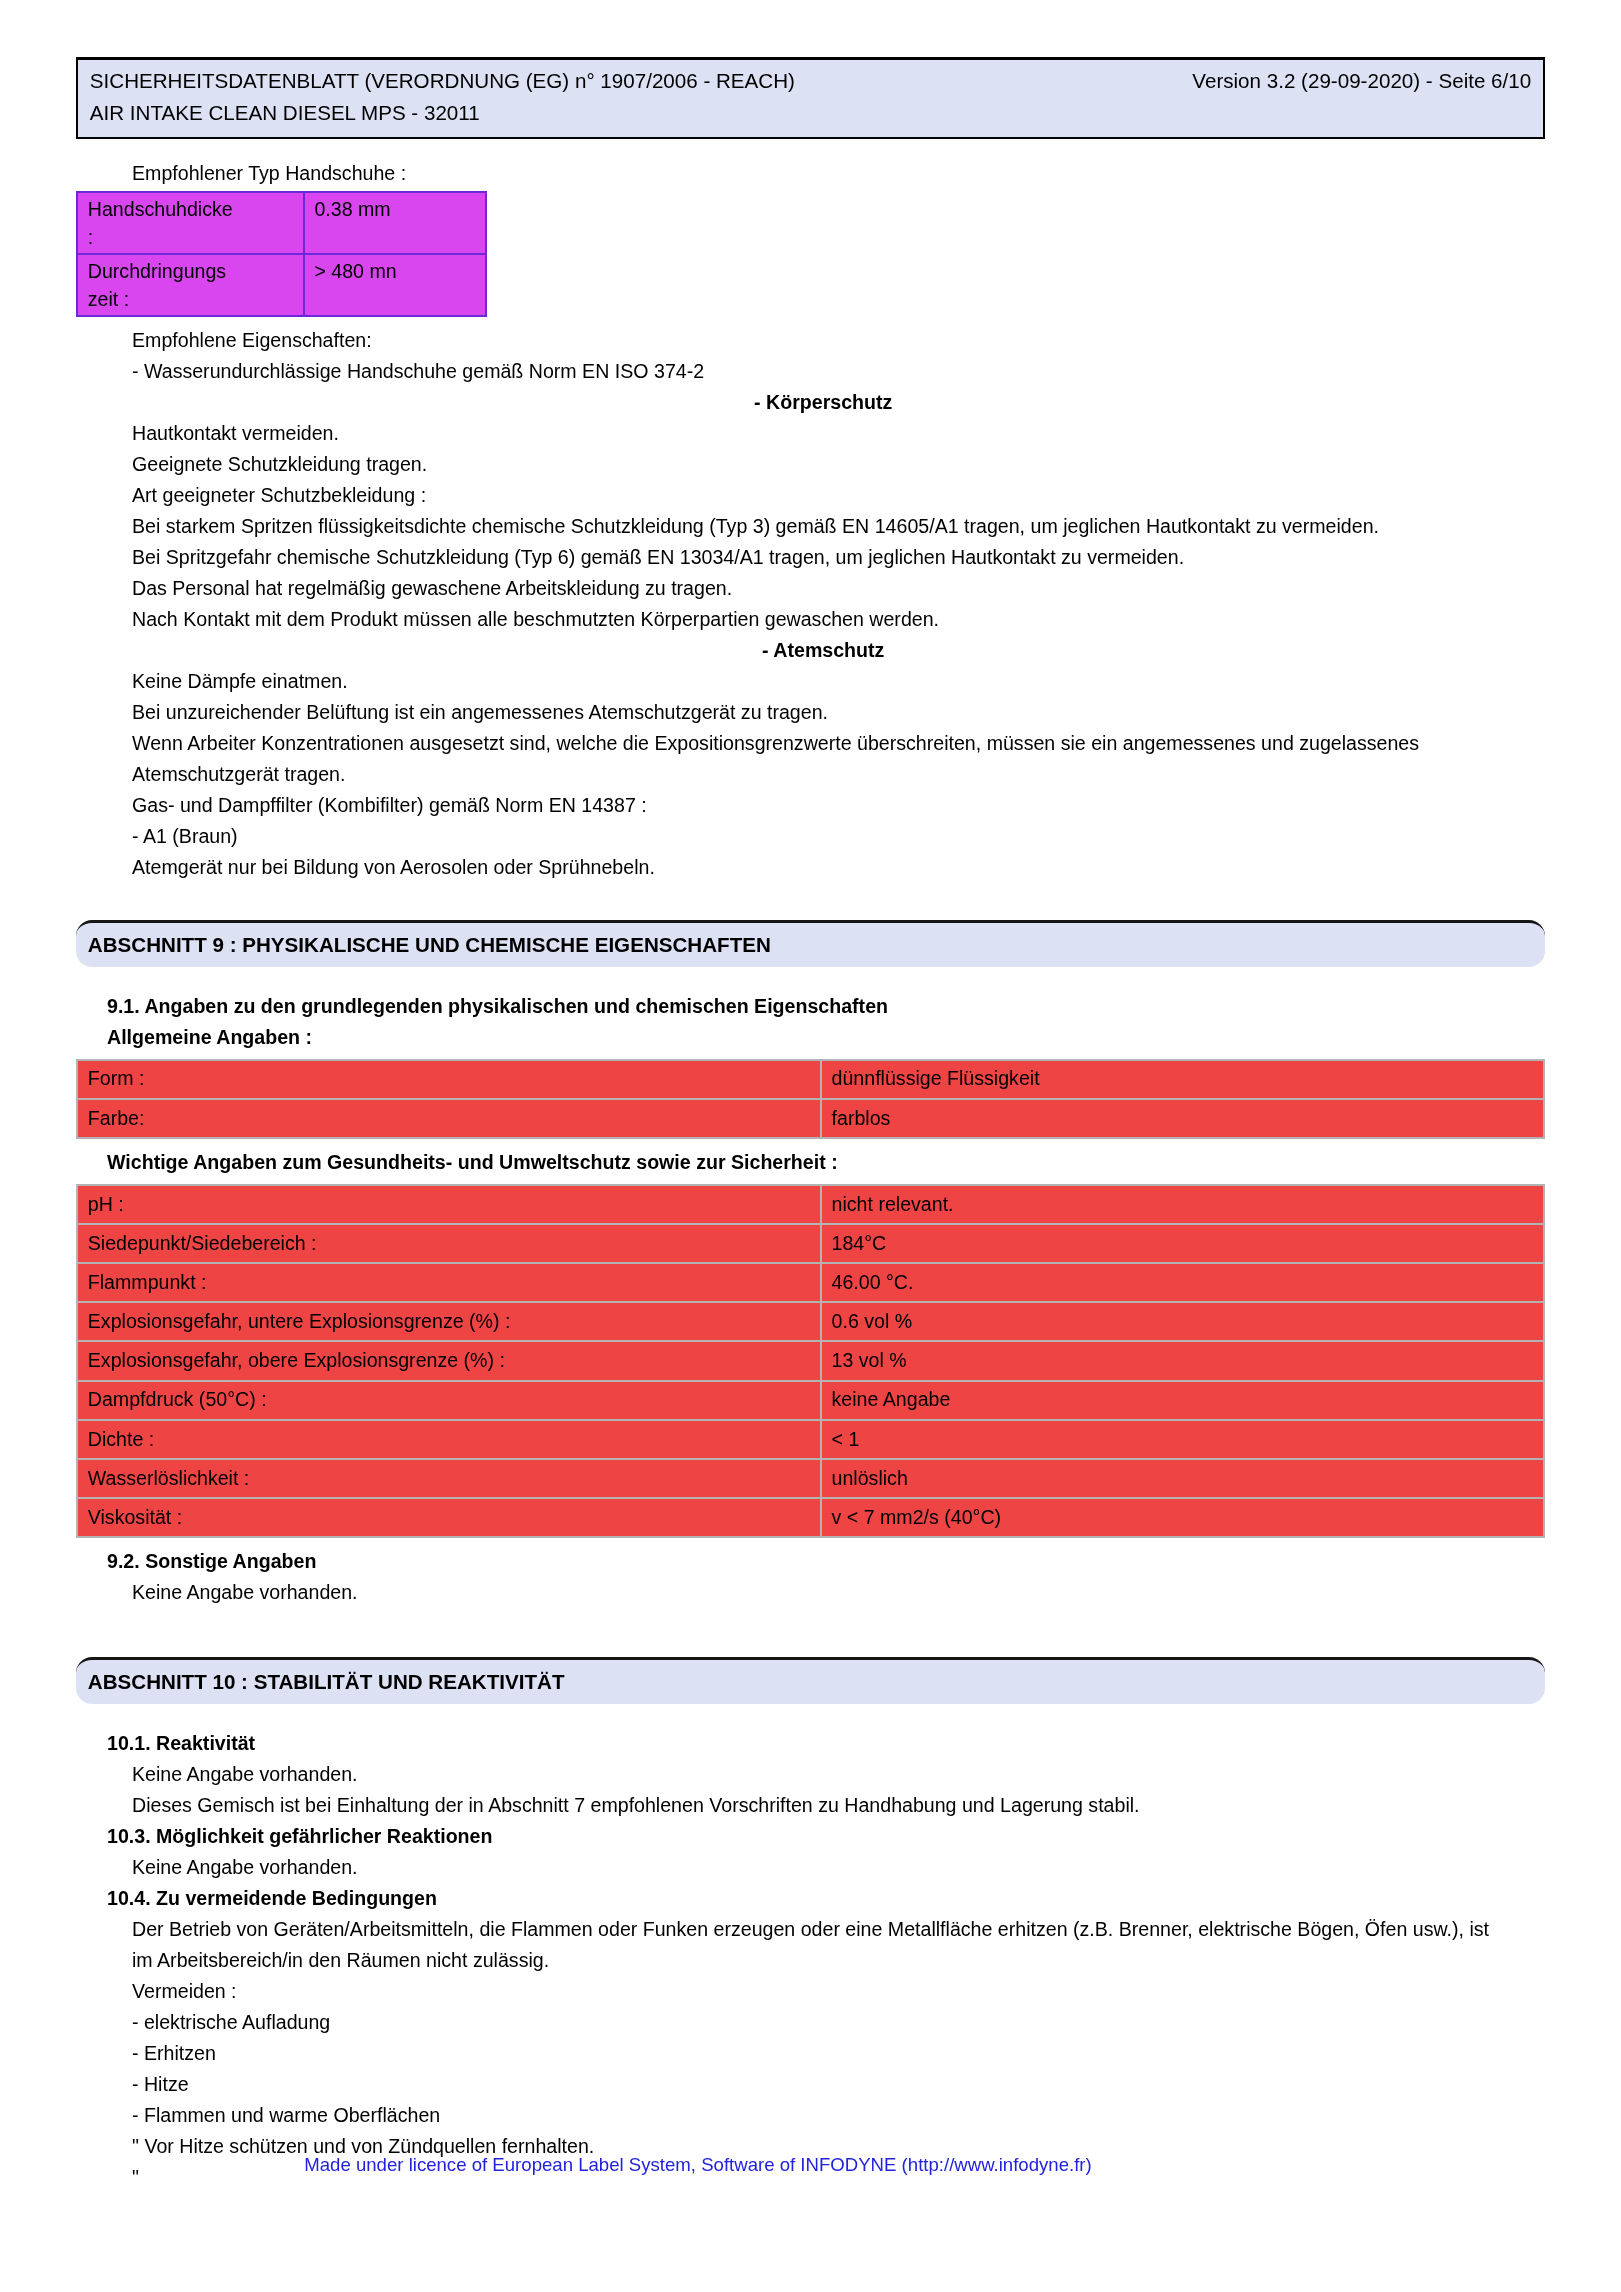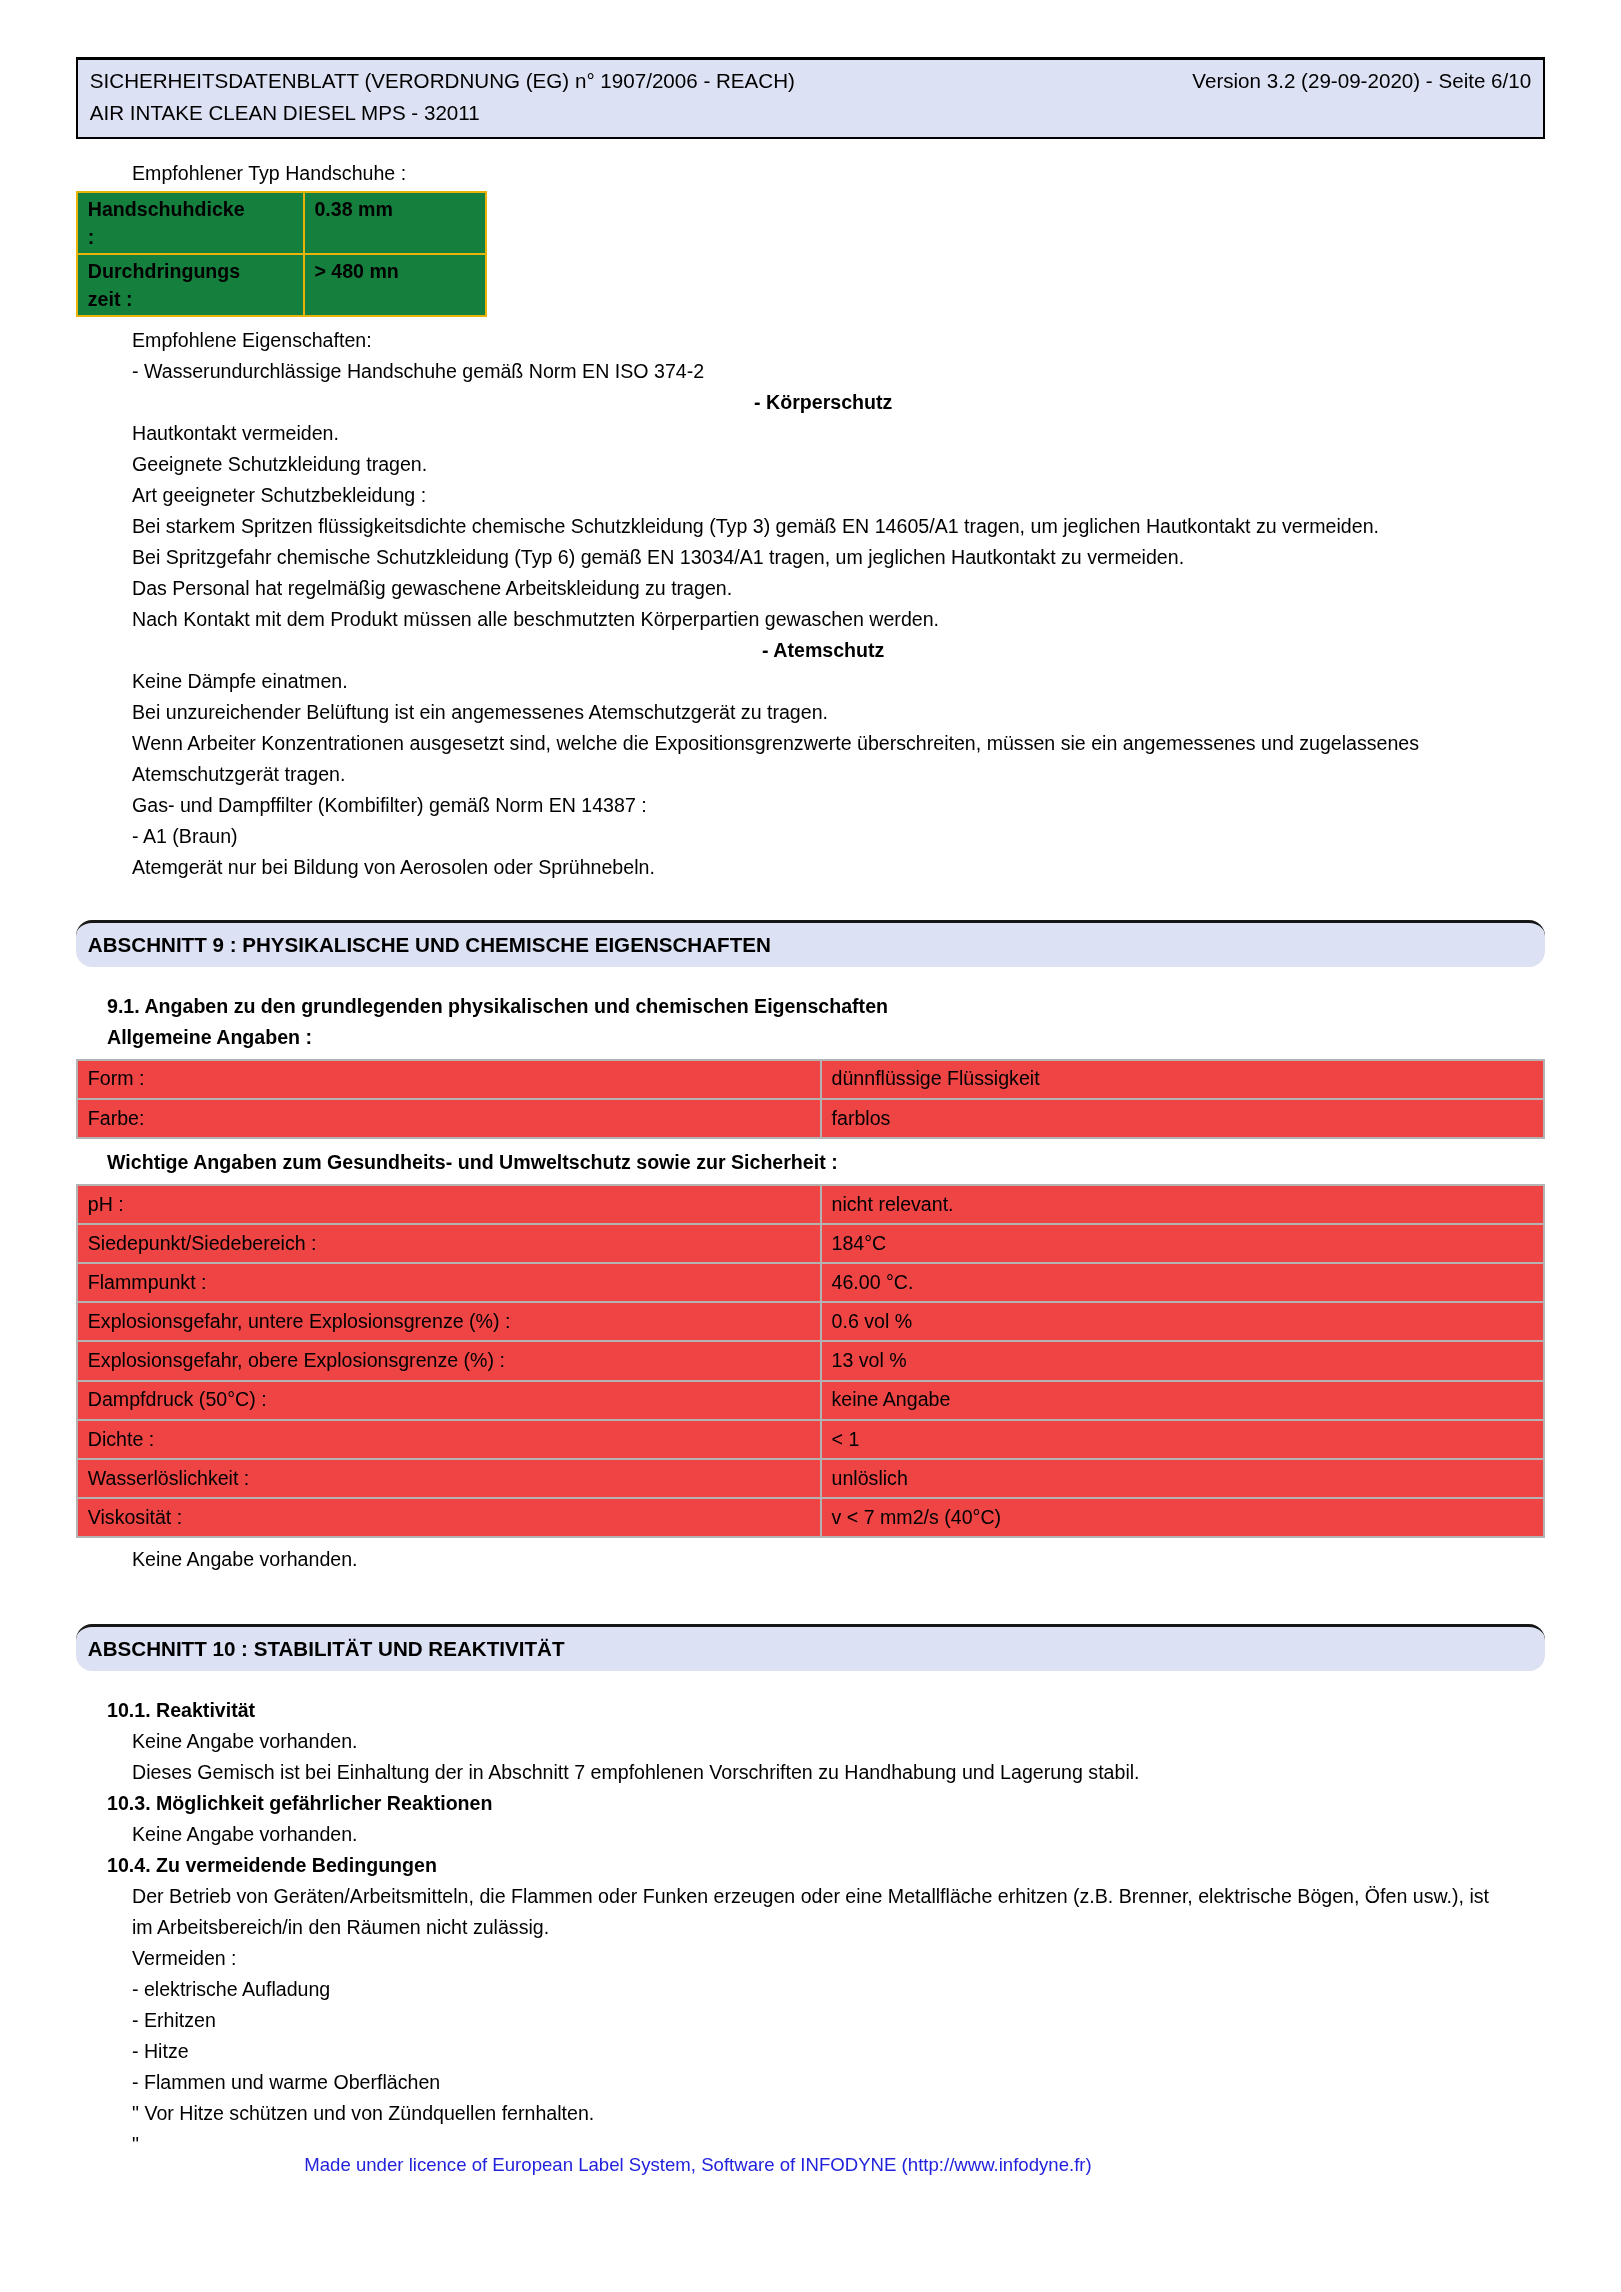--- a/index.html
+++ b/index.html
@@ -27,23 +27,23 @@
   .line{line-height:31px;}
   .b{font-weight:bold;}
   .ind1{padding-left:25.5px;text-align:center;}   
   .ind1b{padding-left:31px;}  
   .ind2{padding-left:56px;}   
   .flow{max-width:1372px;}    
   
   table{border-collapse:collapse;}
   .glove-table{margin-top:2px;width:411px;table-layout:fixed;}
   .glove-table td{
-    border:2px solid #eab308;background:#15803d;
+    border:2px solid #6d28d9;background:#d946ef;
     vertical-align:top;padding:2px 9.8px;
-    line-height:28px;white-space:pre-line;font-weight:bold;
+    line-height:28px;white-space:pre-line;
   }
   .glove-table td.gl{width:205px;}
   .ppe-lines{margin-top:7.8px;}
   
   .section-bar{
     margin-top:37px;
     border-top:3.9px solid #161616;
     background:#dce1f4;
     padding:8.8px 11.8px 9.8px 11.8px;
     font-weight:bold;font-size:20.6px;line-height:25.5px;border-radius:16px;
@@ -170,20 +170,21 @@
       <td class="pl">Wasserlöslichkeit :</td>
       <td>unlöslich</td>
     </tr>
     <tr>
       <td class="pl">Viskosität :</td>
       <td>v &lt; 7 mm2/s (40°C)</td>
     </tr>
   </tbody>
     </table>
 
+  <div class="line ind1b b gap-s">9.2. Sonstige Angaben</div>
   <div class="line ind2">Keine Angabe vorhanden.</div>
 
   <div class="section-bar" style="margin-top:49px;">ABSCHNITT 10 : STABILITÄT UND REAKTIVITÄT</div>
 
   <div class="line ind1b b after-bar">10.1. Reaktivität</div>
   <div class="line ind2">Keine Angabe vorhanden.</div>
 
   <div class="line ind2 flow">Dieses Gemisch ist bei Einhaltung der in Abschnitt 7 empfohlenen Vorschriften zu Handhabung und Lagerung stabil.</div>
 
   <div class="line ind1b b">10.3. Möglichkeit gefährlicher Reaktionen</div>

